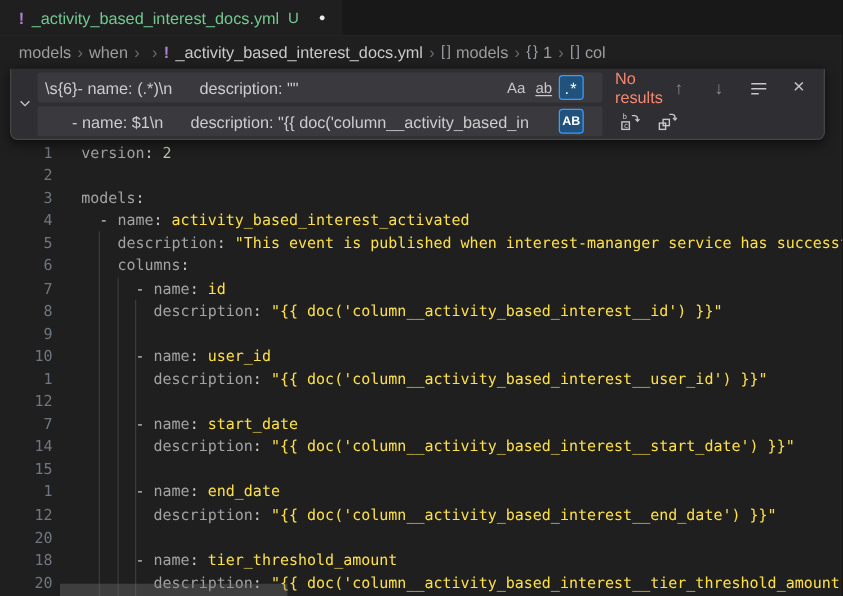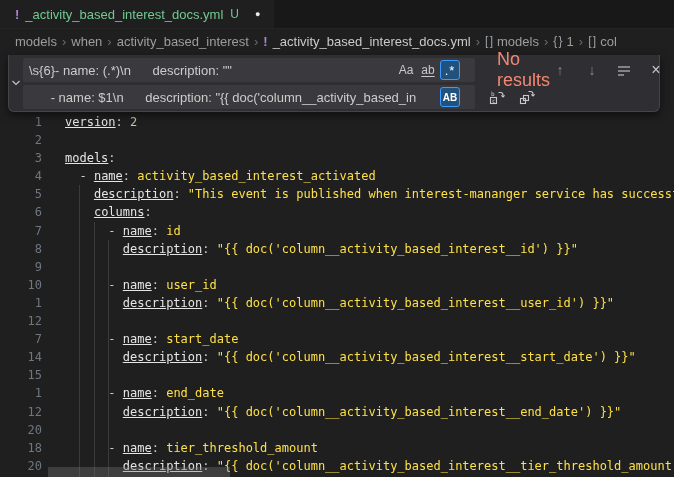--- a/index.html
+++ b/index.html
@@ -22,21 +22,21 @@
   .bc-file-icon{color:#b180d7;font-weight:700;}
   .bc-sym{color:#9aa0a6;font-size:12px;letter-spacing:-1px;}
   .bc-label-file{color:#c9c9c9;}
 
   
   .gutter{position:absolute;left:0;top:113px;width:42px;text-align:right;color:#6e7681;
           font-family:"DejaVu Sans Mono",monospace;font-size:12px;line-height:18.1px;}
   .codearea{position:absolute;left:65px;top:113px;right:0;bottom:0;overflow:hidden;
             font-family:"DejaVu Sans Mono",monospace;font-size:12px;line-height:18.1px;
             white-space:pre;color:#d4d4d4;}
-  .tok-k{color:#e5e5e5;text-decoration:underline;}
+  .tok-k{color:#a3a3a3;}
   .tok-p{color:#cccccc;}
   .tok-s{color:#fde047;}
   .tok-n{color:#b5cea8;}
   .guide{position:absolute;width:1px;bottom:0;background:#3b3b3b;}
   #guide1{left:79px;top:185px;}
   #guide2{left:94px;top:222px;}
   #guide3{left:108px;top:240px;}
   .hscroll{position:absolute;left:48px;bottom:0;width:182px;height:10px;background:rgba(121,121,121,.35);}
 
   
@@ -51,21 +51,21 @@
               color:#cccccc;font:13px "Liberation Sans",sans-serif;padding:0 6px;box-sizing:border-box;}
   #find-input{padding-right:76px;}
   #replace-input{padding-right:28px;}
   .fw-opts{position:absolute;right:15px;top:2px;display:flex;gap:2px;}
   .opt{width:20px;height:20px;border-radius:3px;display:flex;align-items:center;justify-content:center;
        color:#c8c8c8;font-size:12px;cursor:pointer;box-sizing:border-box;}
   .opt-ww{text-decoration:underline;text-underline-offset:2px;}
   .opt-re{letter-spacing:1px;font-size:13px;}
   .opt-ab{font-size:10px;font-weight:700;}
   .opt.active{background:#21527d;border:1px solid #3d9bff;color:#ffffff;}
-  .no-results{color:#f48771;font-size:18px;margin-left:22px;}
+  .no-results{color:#f48771;font-size:13px;margin-left:10px;}
   .fw-nav{margin-left:auto;display:flex;align-items:center;gap:12px;padding-right:6px;}
   .nav-btn{width:20px;height:20px;display:flex;align-items:center;justify-content:center;
            color:#c5c5c5;font-size:14px;cursor:pointer;border-radius:4px;}
   .nav-btn.dim{color:#8a8a8a;}
   .close-x{font-size:16px;}
   .rep-btn{width:20px;height:20px;display:flex;align-items:center;justify-content:center;
            margin-left:12px;cursor:pointer;border-radius:4px;}
   .rep-btn + .rep-btn{margin-left:10px;}
   svg .st{stroke:#c8c8c8;fill:none;stroke-width:1.1;}
   svg .tx{fill:#c8c8c8;font-family:"DejaVu Sans Mono",monospace;}
@@ -86,23 +86,20 @@
 
   <div class="breadcrumbs" id="breadcrumbs">
       <span class="bc-item">
         <span>models</span>
       </span>
       <span class="bc-sep">›</span>
       <span class="bc-item">
         <span>when</span>
       </span>
       <span class="bc-sep">›</span>
-      <span class="bc-item">
-        <span>activity_based_interest</span>
-      </span>
       <span class="bc-sep">›</span>
       <span class="bc-item">
         <span class="bc-file-icon">!</span>
         <span class="bc-label-file">_activity_based_interest_docs.yml</span>
       </span>
       <span class="bc-sep">›</span>
       <span class="bc-item">
         <span class="bc-sym">[ ]</span>
         <span>models</span>
       </span>

